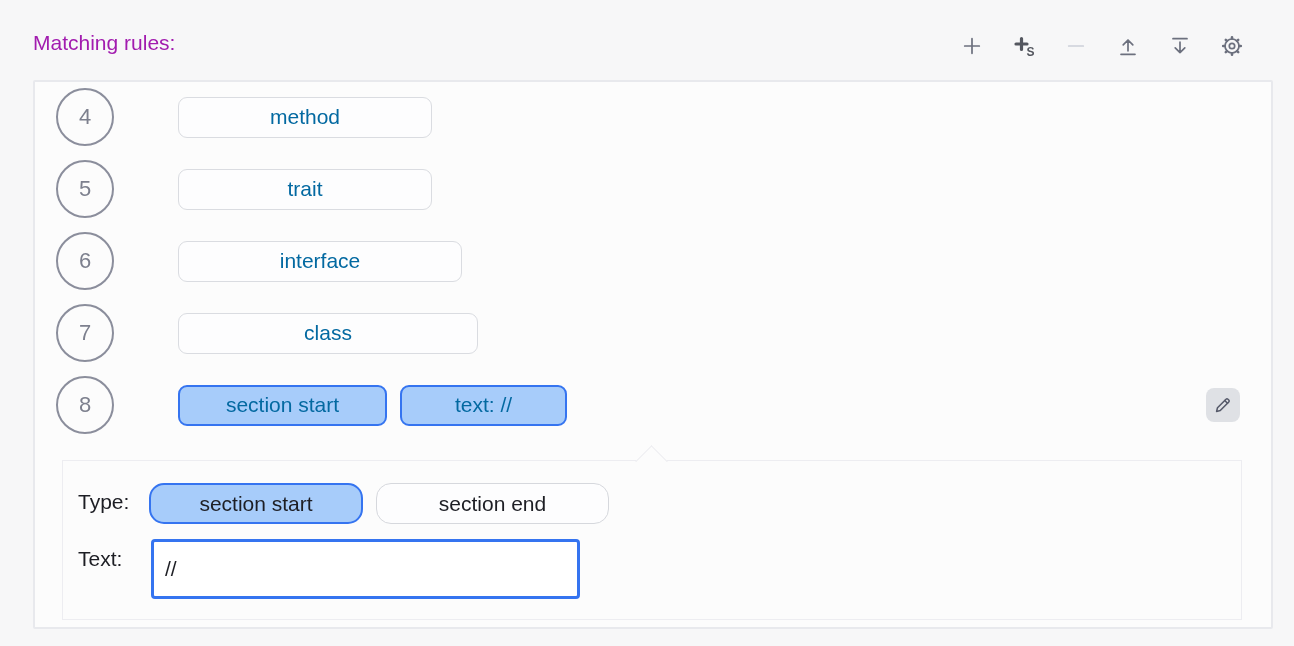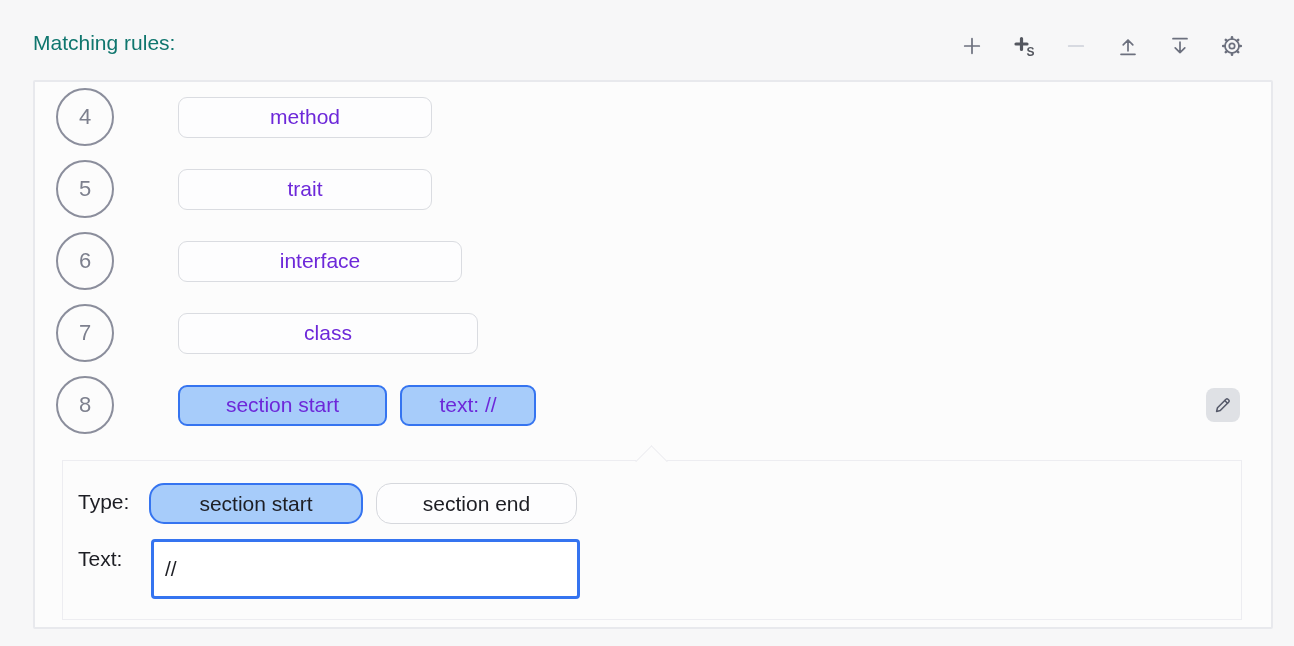--- a/index.html
+++ b/index.html
@@ -9,21 +9,21 @@
     color:#1d1e24;
   }
   .screen {
     position:relative;
     width:1294px; height:646px;
     background:#f7f7f8;
     overflow:hidden;
   }
   .page-title {
     position:absolute; left:33px; top:31px;
-    font-size:21px; color:#0f766e;text-align:right;
+    font-size:21px; color:#a21caf;text-align:right;
   }
   .toolbar {
     position:absolute; left:960px; top:34px;
     display:flex; gap:28px;
   }
   .icon-btn {
     width:24px; height:24px;
     display:flex; align-items:center; justify-content:center;
     cursor:pointer;
   }
@@ -46,21 +46,21 @@
     display:flex; align-items:center; justify-content:center;
     font-size:22px; color:#7d808e;
     background:transparent;
   }
   .chips { display:flex; gap:13px; margin-left:64px; }
   .chip {
     height:41px;
     border:1.5px solid #dadce1; border-radius:9px;
     background:#fdfdfe;
     display:flex; align-items:center; justify-content:center;
-    font-size:21px; color:#6d28d9;
+    font-size:21px; color:#0369a1;
     cursor:pointer;
   }
   .chip.selected {
     background:#a7ccfa;
     border:2px solid #3574f0;
   }
   .edit-btn {
     position:absolute; left:1171px; top:306px;
     width:34px; height:34px;
     background:#dfe1e5; border-radius:8px;
@@ -199,40 +199,40 @@
       <div class="rule-num">7</div>
       <div class="chips">
         <div class="chip" style="width:300px;">class</div>
       </div>
     </div>
 
     <div class="rule-row" style="top:294px;">
       <div class="rule-num">8</div>
       <div class="chips">
         <div class="chip selected" style="width:209px;">section start</div>
-        <div class="chip selected" style="width:136px;">text: //</div>
+        <div class="chip selected" style="width:167px;">text: //</div>
       </div>
     </div>
 
     <div class="edit-btn">
       <span>
         <svg width="22" height="22" viewBox="0 0 24 24" fill="none" stroke="#565a6a" stroke-width="1.7" stroke-linecap="round" stroke-linejoin="round">
           <path d="M5 19l1-4L15.3 5.7a1.5 1.5 0 0 1 2.1 0l.9.9a1.5 1.5 0 0 1 0 2.1L9 18l-4 1z"></path>
           <path d="M13.9 7.1l3 3"></path>
         </svg>
       </span>
     </div>
 
     <div class="editor-panel">
       <div class="notch"></div>
 
       <div class="field-label type-label">Type:</div>
       <div class="type-pills">
         <div class="pill selected" style="width:214px;">section start</div>
-        <div class="pill" style="width:201px;">section end</div>
+        <div class="pill" style="width:233px;">section end</div>
       </div>
 
       <div class="field-label text-label">Text:</div>
       <input class="text-input" type="text" value="//" style="">
     </div>
 
   </div>
 
 </div>
 

